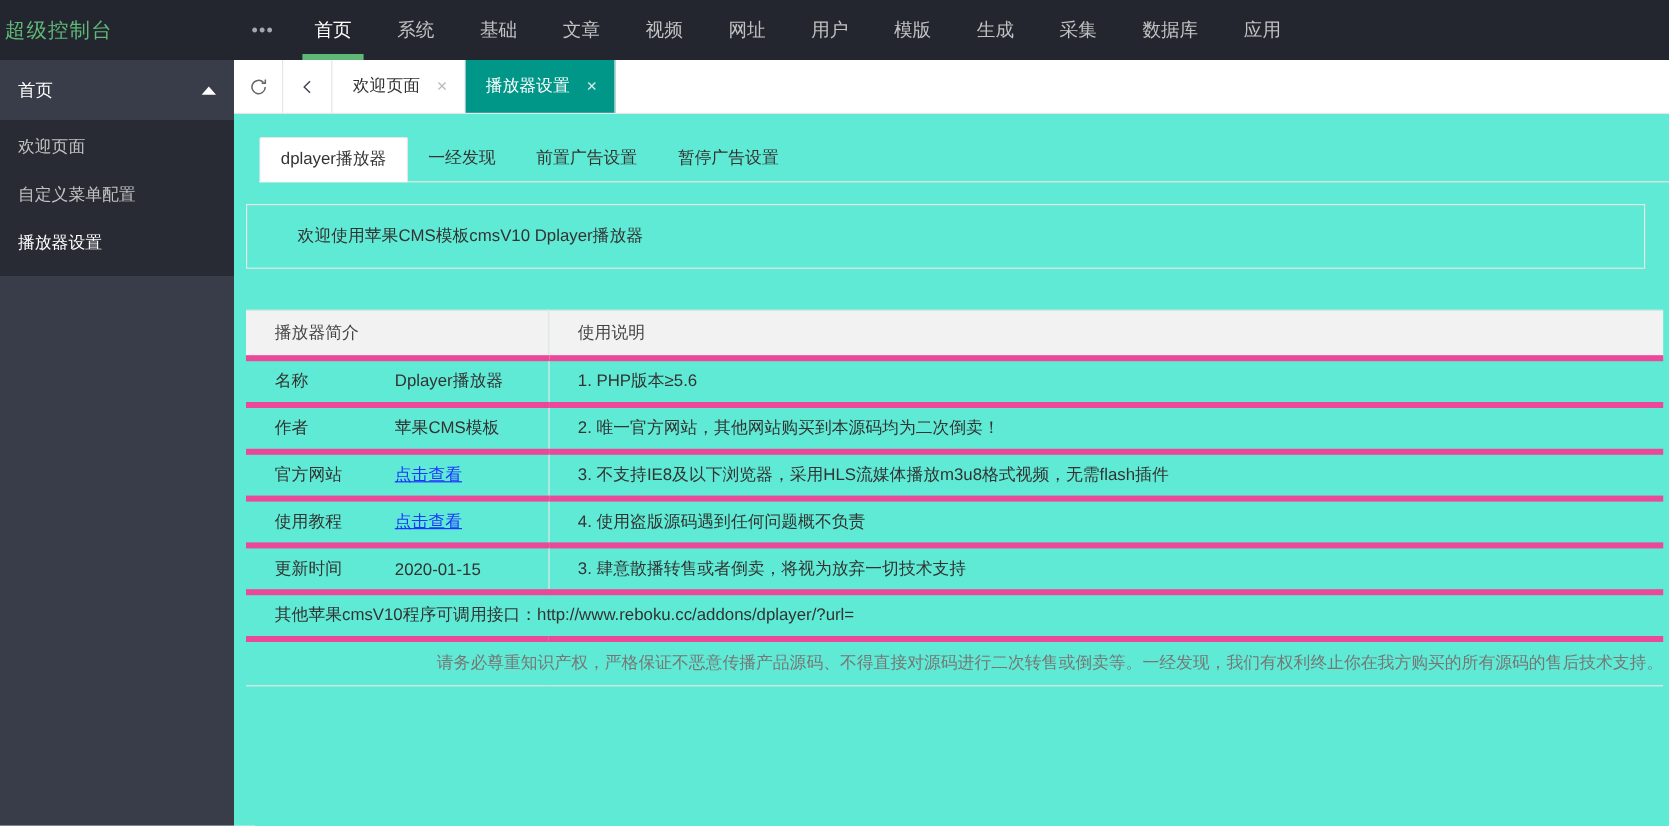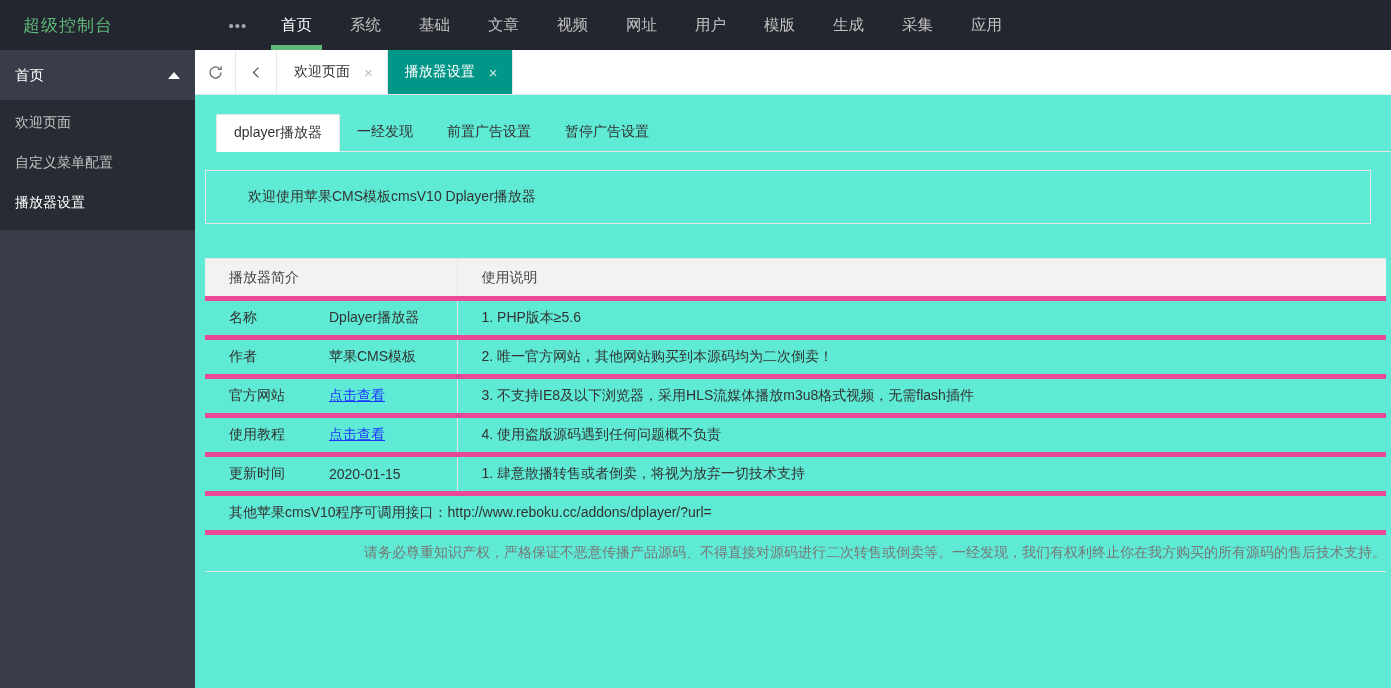--- a/index.html
+++ b/index.html
@@ -14,21 +14,21 @@
   
   .header {
     position: absolute; top: 0; left: 0;
     width: 1391px; height: 50px;
     background: #23262E;
     display: flex; align-items: stretch;
   }
   .logo {
     width: 195px; height: 50px;
     display: flex; align-items: center; padding-left: 4px;
-    color: #5FB878; font-size: 17px; letter-spacing: 1px; margin-left: 19px;
+    color: #5FB878; font-size: 17px; letter-spacing: 1px;
   }
   .header-dots {
     width: 48px; height: 50px;
     display: flex; align-items: center; justify-content: center;
     color: #a5a7ad; font-size: 15px; letter-spacing: 1px;
     cursor: pointer;
   }
   .nav {
     display: flex; align-items: stretch; height: 50px;
   }
@@ -167,20 +167,21 @@
       <div class="nav-item active">首页</div>
       <div class="nav-item">系统</div>
       <div class="nav-item">基础</div>
       <div class="nav-item">文章</div>
       <div class="nav-item">视频</div>
       <div class="nav-item">网址</div>
       <div class="nav-item">用户</div>
       <div class="nav-item">模版</div>
       <div class="nav-item">生成</div>
       <div class="nav-item">采集</div>
+      <div class="nav-item">数据库</div>
       <div class="nav-item">应用</div>
     </div>
 </div>
 
 <div class="sidebar">
   <div class="side-head">
     <span>首页</span>
     <span class="caret-up"></span>
   </div>
   <div class="side-sub" id="sidesub">
@@ -252,21 +253,21 @@
           <td>3. 不支持IE8及以下浏览器，采用HLS流媒体播放m3u8格式视频，无需flash插件</td>
         </tr>
         <tr>
           <td class="col-a red">使用教程</td>
           <td class="col-b cell-div"><span class="lnk">点击查看</span></td>
           <td>4. 使用盗版源码遇到任何问题概不负责</td>
         </tr>
         <tr>
           <td class="col-a">更新时间</td>
           <td class="col-b cell-div">2020-01-15</td>
-          <td>1. 肆意散播转售或者倒卖，将视为放弃一切技术支持</td>
+          <td>3. 肆意散播转售或者倒卖，将视为放弃一切技术支持</td>
         </tr>
         <tr>
           <td colspan="3" class="urlred"><span>其他苹果cmsV10程序可调用接口：</span><span>http://www.reboku.cc/addons/dplayer/?url=</span></td>
         </tr>
         <tr class="note-row">
           <td colspan="3">请务必尊重知识产权，严格保证不恶意传播产品源码、不得直接对源码进行二次转售或倒卖等。一经发现，我们有权利终止你在我方购买的所有源码的售后技术支持。</td>
         </tr>
       </tbody>
   </table>
 </div>

